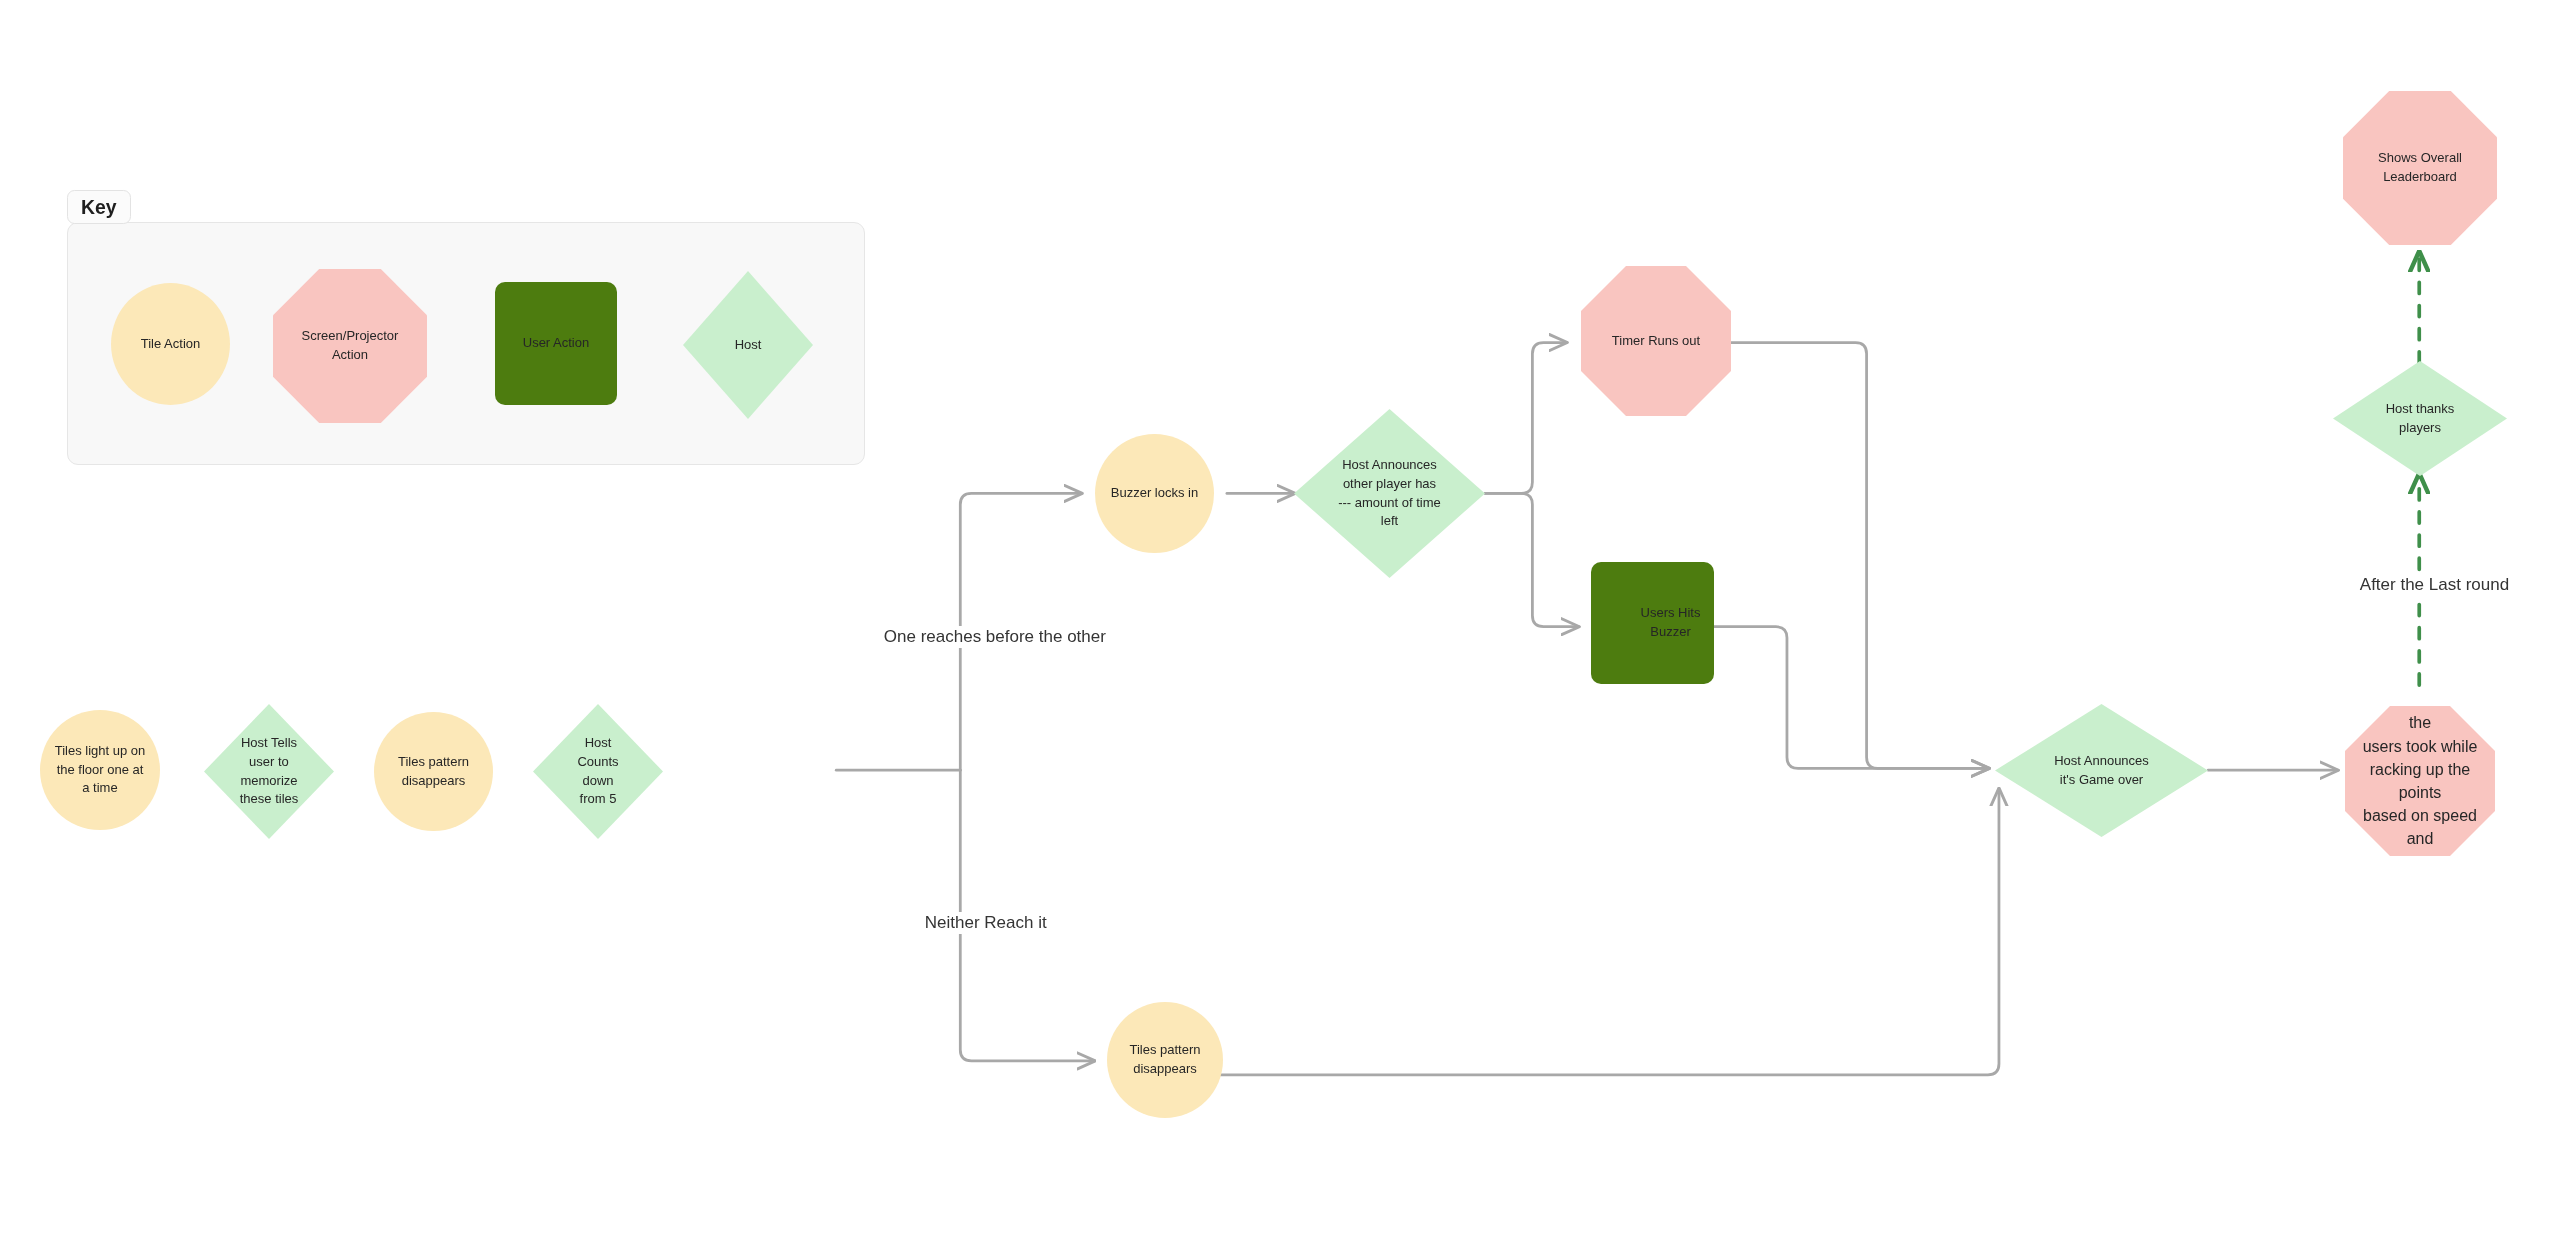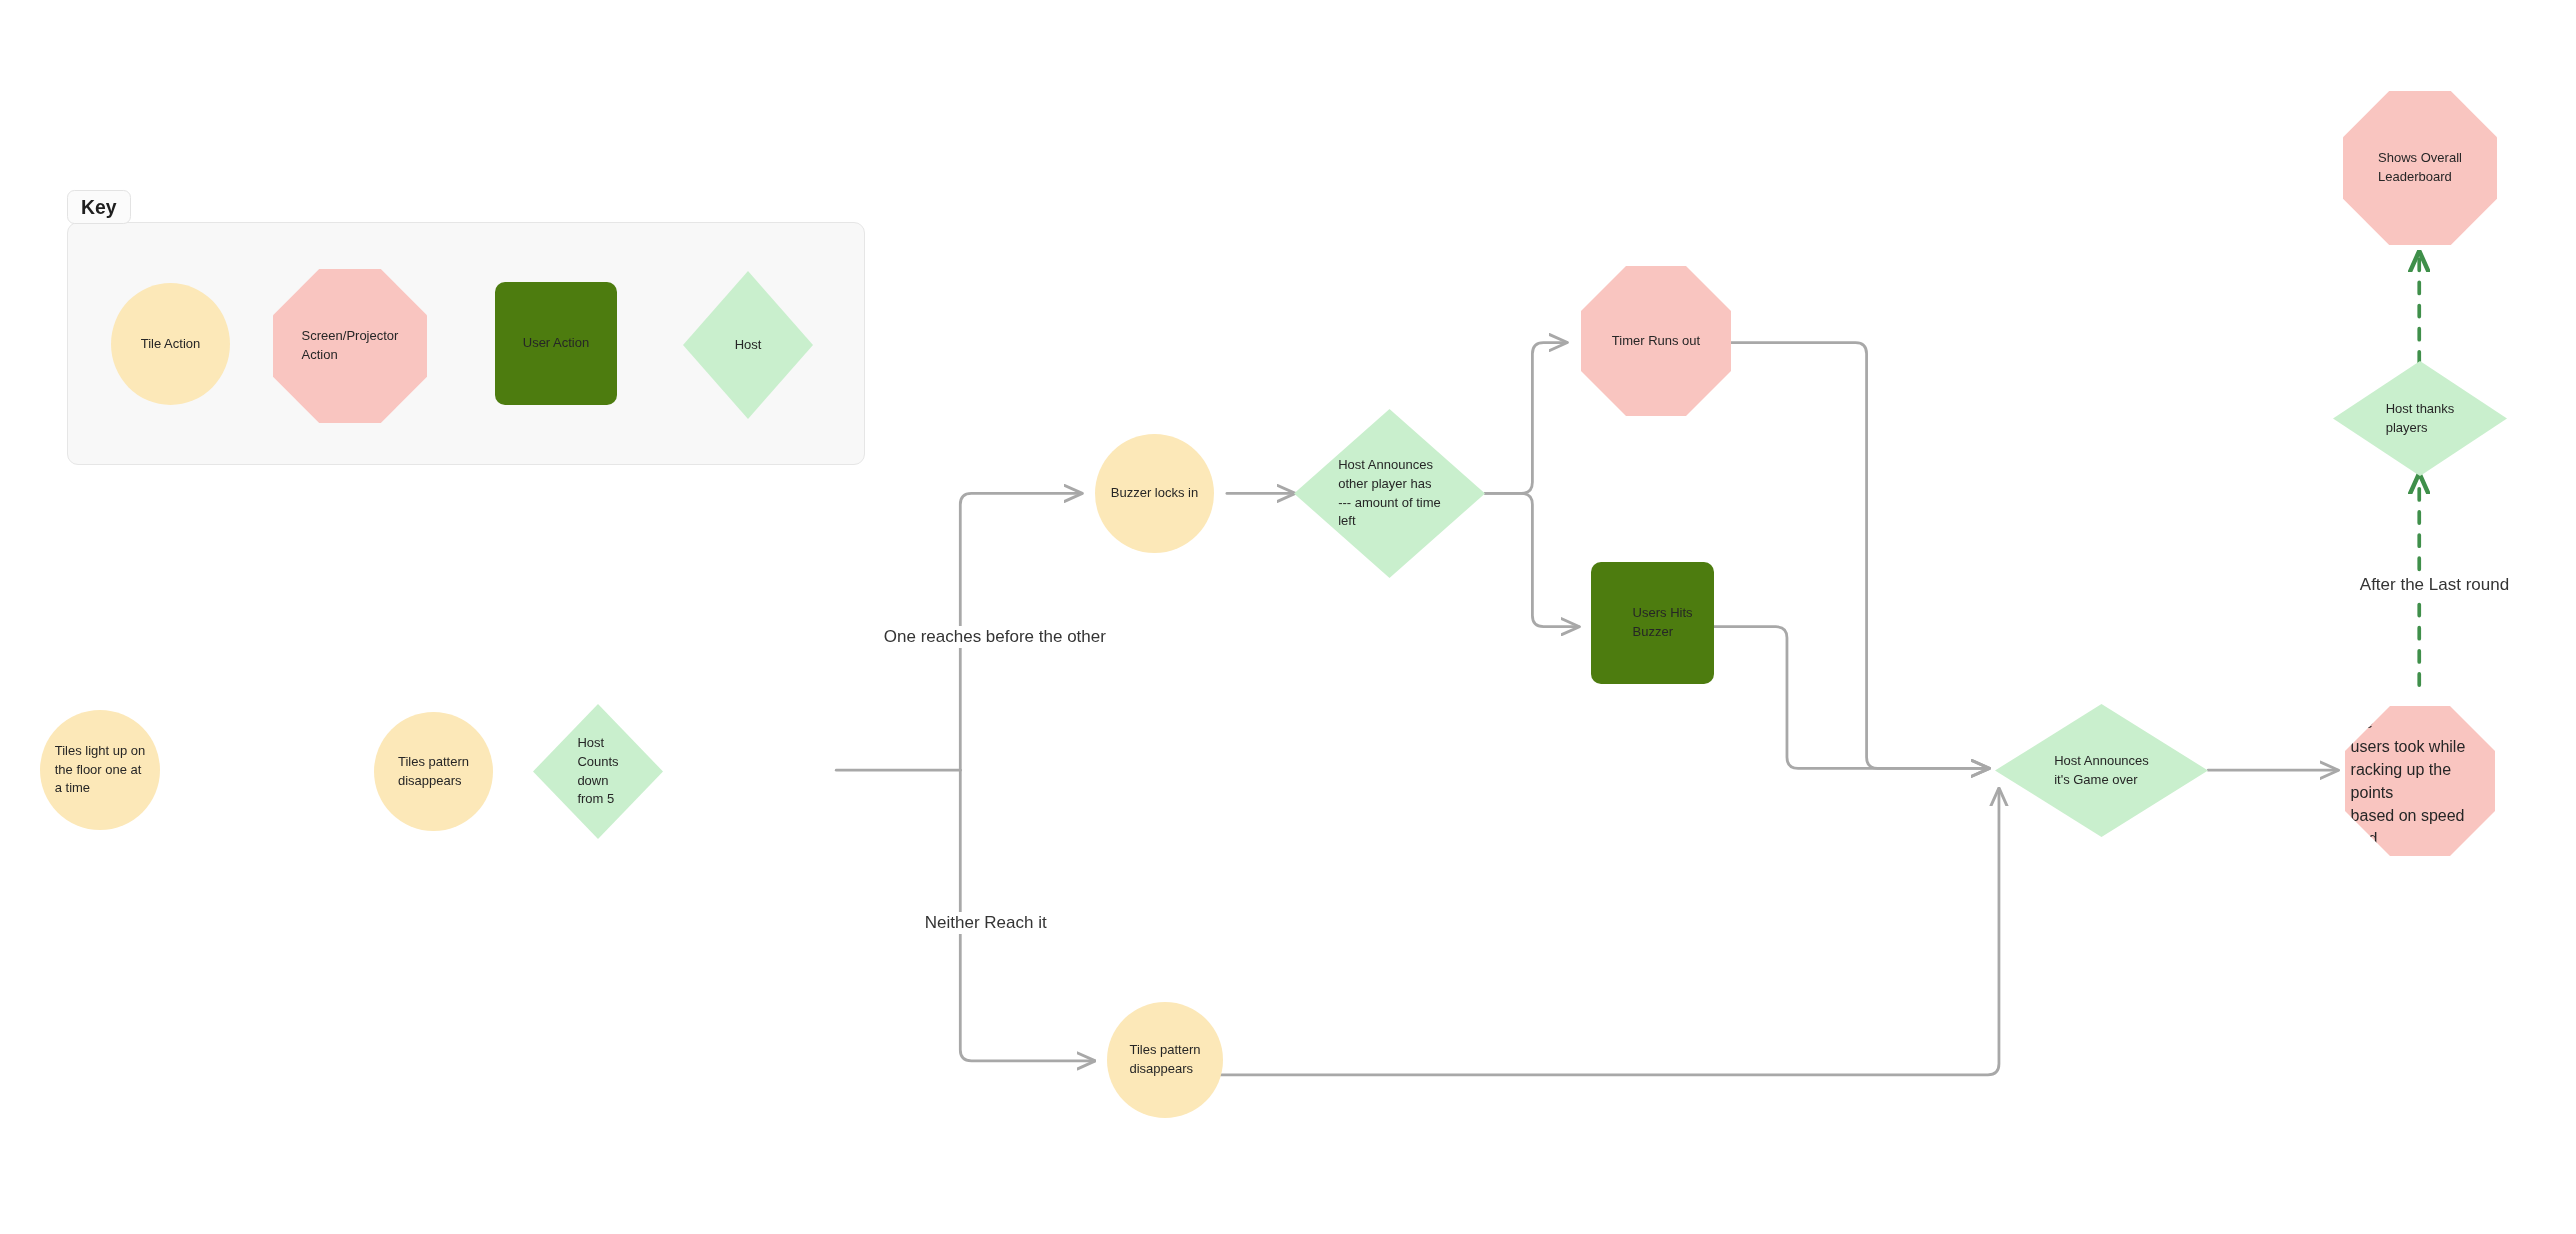--- a/index.html
+++ b/index.html
@@ -56,20 +56,21 @@
     box-sizing: border-box;
   }
 
   
   .node {
     position: absolute;
     box-sizing: border-box;
     display: flex;
     align-items: center;
     justify-content: center;
+    text-align: center;
     font-size: 13px;
     line-height: 1.45;
     color: #262626;
     z-index: 3;
   }
   .node .lbl {
     position: relative;
     z-index: 2;
     padding: 0 5.6px;
     white-space: pre-line;
@@ -153,20 +154,26 @@
   <div class="node shape-diamond" style="left:683px; top:271px; width:130px; height:148px;">
     <span class="lbl">Host</span>
   </div>
 
   <div class="node shape-ellipse" style="left:40px; top:710px; width:120px; height:120px;">
     <span class="lbl">Tiles light up on
 the floor one at
 a time</span>
   </div>
 
+  <div class="node shape-diamond" style="left:204px; top:704px; width:130px; height:135px;">
+    <span class="lbl">Host Tells
+user to
+memorize
+these tiles</span>
+  </div>
 
   <div class="node shape-circle" style="left:374px; top:712px; width:119px; height:119px;">
     <span class="lbl">Tiles pattern
 disappears</span>
   </div>
 
   <div class="node shape-diamond" style="left:533px; top:704px; width:130px; height:135px;">
     <span class="lbl">Host
 Counts
 down

